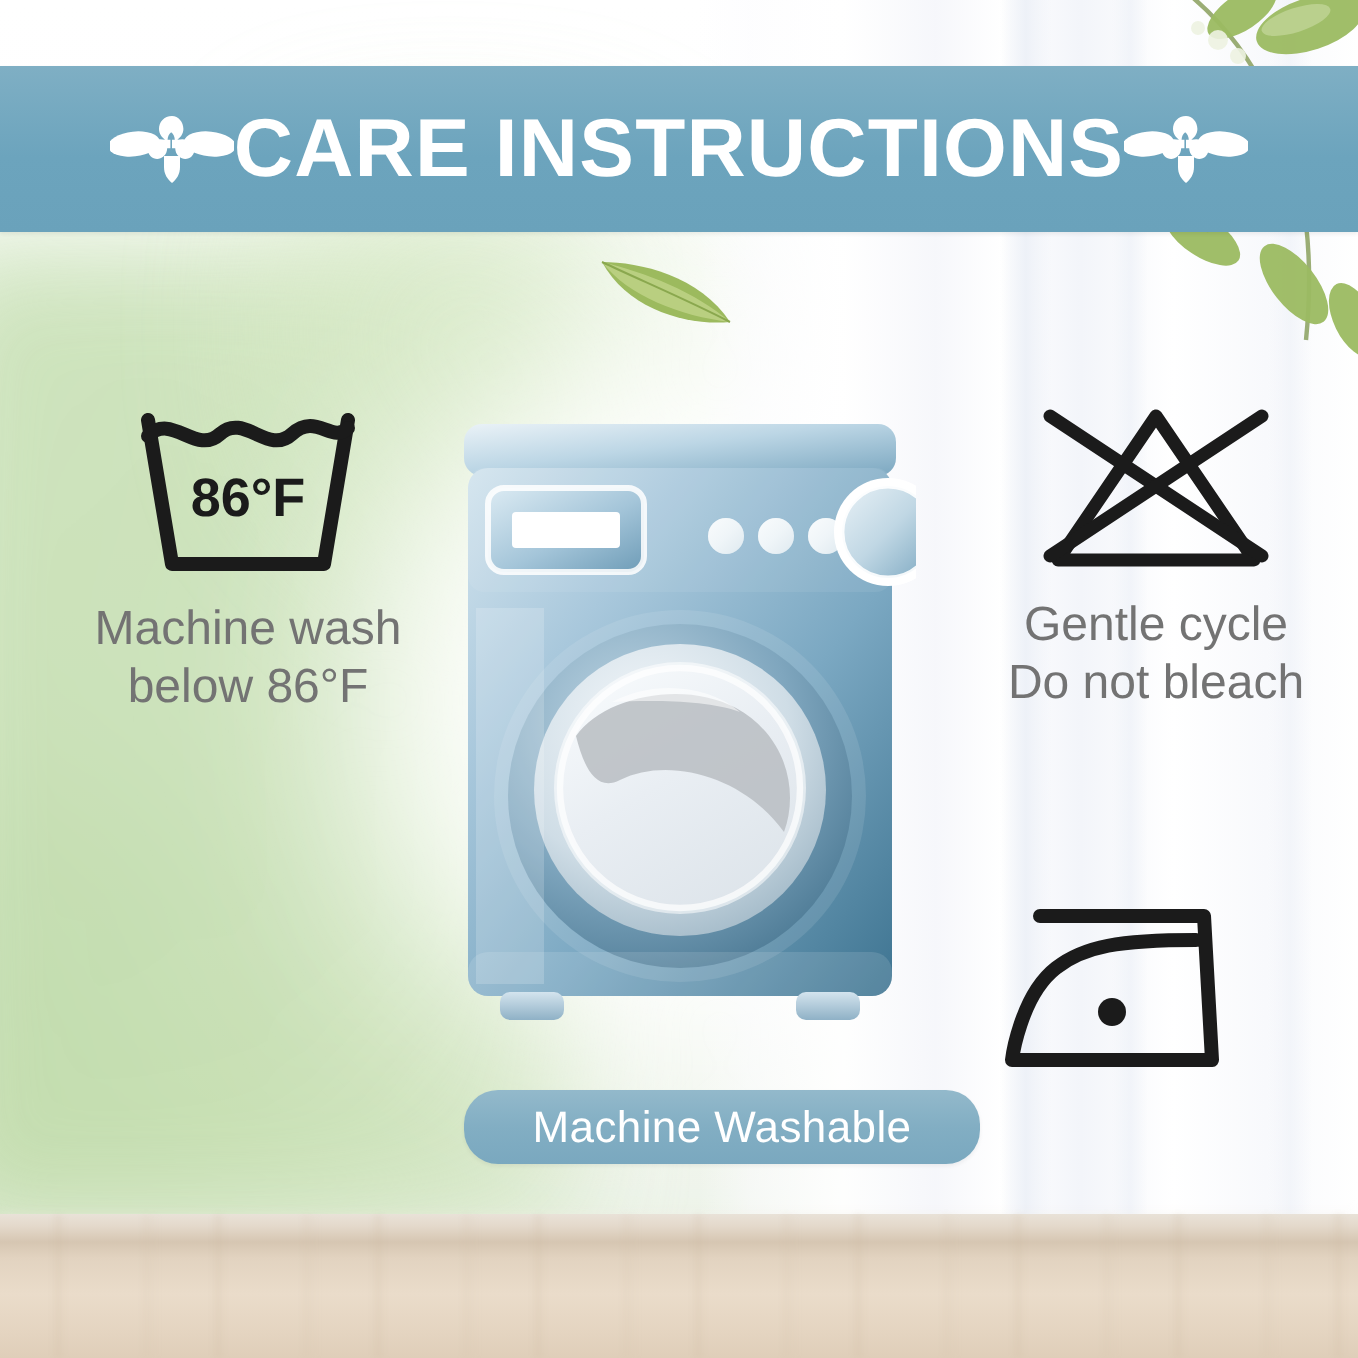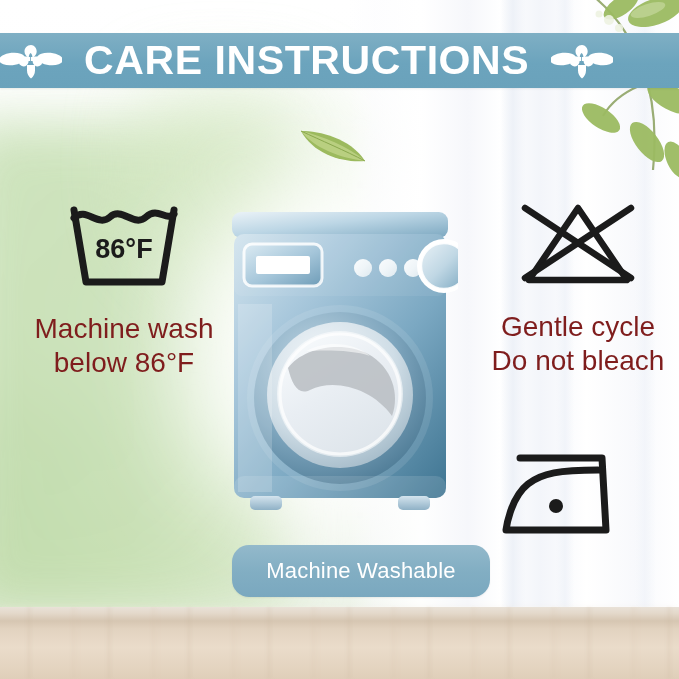--- a/index.html
+++ b/index.html
@@ -118,25 +118,25 @@
     left: 0; right: 0; bottom: 62px;
     height: 12px;
     background: linear-gradient(180deg, rgba(255,255,255,.0), rgba(246,240,232,.85));
     filter: blur(3px);
   }
 
   
   .banner {
     position: absolute;
     left: 0; top: 33px;
-    width: 679px; height: 55px;
+    width: 679px; height: 83px;
     background: linear-gradient(180deg, #7fafc4 0%, #6ca4bd 55%, #6aa2bb 100%);
     display: flex;
     align-items: center;
-    gap: 22px;
+    justify-content: center;
     box-shadow: 0 1px 2px rgba(0,0,0,.07);
   }
   .banner-title {
     color: #ffffff;
     font-size: 41px;
     font-weight: 700;
     letter-spacing: .6px;
     font-family: "Liberation Sans", sans-serif;
     white-space: nowrap;
     line-height: 1;
@@ -152,41 +152,41 @@
   
   .care-item {
     position: absolute;
     display: flex;
     flex-direction: column;
     align-items: center;
     width: 220px;
   }
   .care-icon { height: 100px; display: flex; align-items: center; justify-content: center; }
   .care-label {
-    margin-top: 16px;
+    margin-top: 4px;
     text-align: center;
-    color: #7f1d1d;
-    font-size: 28px;
+    color: #737373;
+    font-size: 24px;
     line-height: 1.22;
     font-family: "Liberation Sans", sans-serif;
     white-space: pre-line;
   }
   #care-wash  { left: 14px;  top: 196px; }
   #care-bleach{ left: 468px; top: 194px; }
   #care-dry   { left: 14px;  top: 446px; }
   #care-iron  { left: 448px; top: 446px; }
 
   
   .machine { position: absolute; left: 222px; top: 208px; }
 
   
   .pill {
     position: absolute;
     left: 232px; top: 545px;
-    width: 258px; height: 52px;
+    width: 258px; height: 37px;
     border-radius: 17px;
     background: linear-gradient(180deg, #93b9cb 0%, #82aec3 50%, #7aa8bf 100%);
     display: flex;
     align-items: center;
     justify-content: center;
     box-shadow: 0 1px 2px rgba(0,0,0,.06);
   }
   .pill-text {
     color: #ffffff;
     font-size: 22px;

